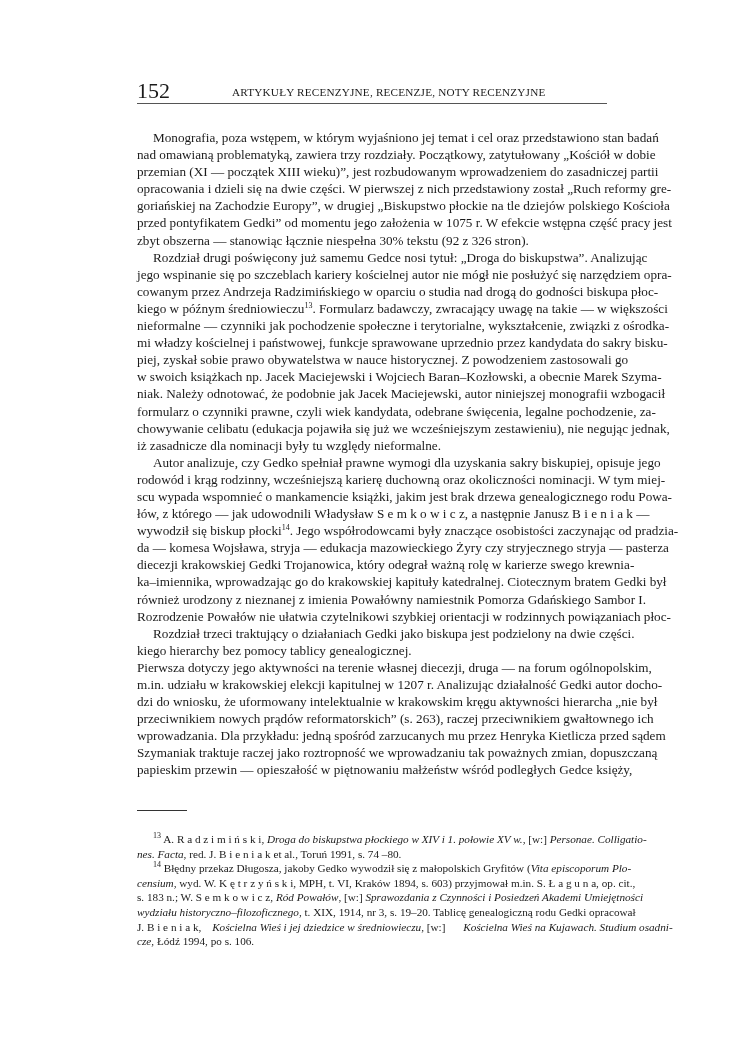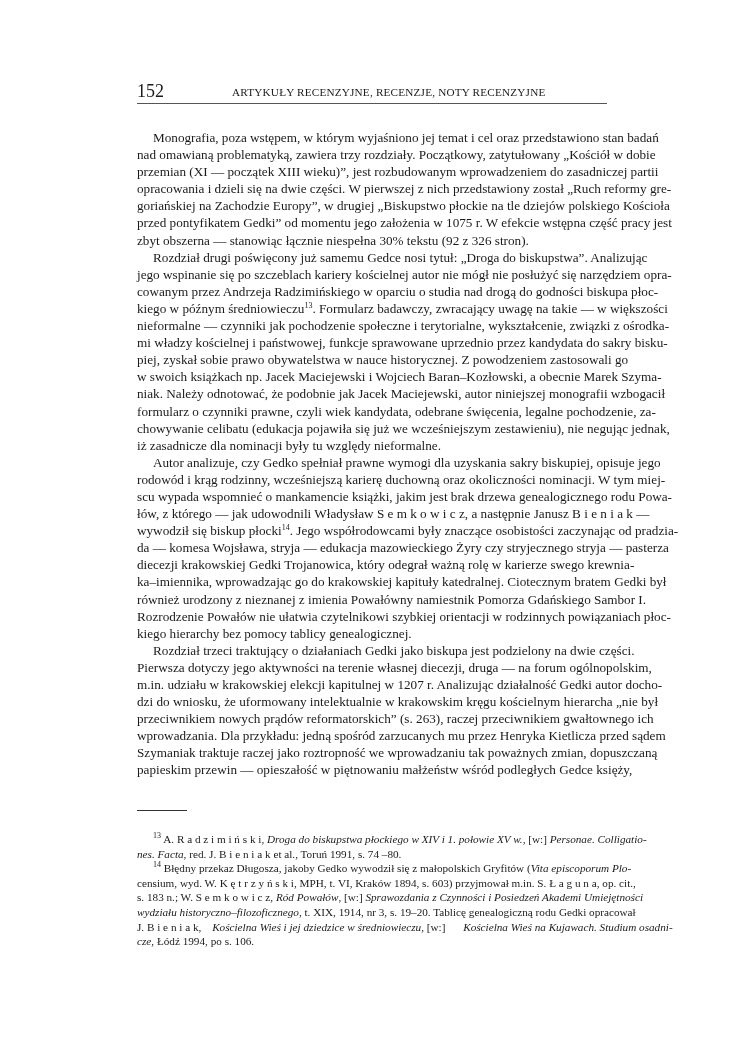--- a/index.html
+++ b/index.html
@@ -1,19 +1,19 @@
 <!DOCTYPE html>
 <html><head>
 <meta charset="utf-8">
 <style>
   html, body { margin: 0; padding: 0; background: #ffffff; }
   body { width: 748px; height: 1063px; position: relative; overflow: hidden;
          font-family: "Liberation Serif", "DejaVu Serif", serif; color: #1a1a1a; }
   .header { position: absolute; left: 137px; top: 81px; width: 470px; height: 22px; border-bottom: 1px solid #555; }
-  .page-num { position: absolute; left: 0; top: 0; font-size: 18px; line-height: 20px; }
+  .page-num { position: absolute; left: 0; top: 0; font-size: 22px; line-height: 20px; }
   .running-head { position: absolute; left: 95px; top: 4px; font-size: 11.2px; letter-spacing: 0.2px; line-height: 14px; }
   .body-text { position: absolute; left: 137px; top: 129px; width: 471px; }
   .line { font-size: 13.2px; line-height: 17.1px; height: 17.1px; white-space: nowrap; text-align: justify; text-align-last: justify; }
   .line.last { text-align-last: left; }
   .line.indent { padding-left: 16px; }
   .rule { position: absolute; left: 137px; top: 810px; width: 50px; border-top: 1px solid #333; }
   .footnotes { position: absolute; left: 137px; top: 832px; width: 471px; }
   .fline { font-size: 11.2px; line-height: 14.6px; height: 14.6px; white-space: nowrap; text-align: justify; text-align-last: justify; }
   .fline.last { text-align-last: left; }
   .fline.indent { padding-left: 16px; }
@@ -50,35 +50,35 @@
     <div class="line indent"><span>Autor analizuje, czy Gedko spełniał prawne wymogi dla uzyskania sakry biskupiej, opisuje jego</span></div>
     <div class="line"><span>rodowód i krąg rodzinny, wcześniejszą karierę duchowną oraz okoliczności nominacji. W tym miej-</span></div>
     <div class="line"><span>scu wypada wspomnieć o mankamencie książki, jakim jest brak drzewa genealogicznego rodu Powa-</span></div>
     <div class="line"><span>łów, z którego — jak udowodnili Władysław S e m k o w i c z, a następnie Janusz B i e n i a k —</span></div>
     <div class="line"><span>wywodził się biskup płocki</span><sup>14</sup><span>. Jego współrodowcami były znaczące osobistości zaczynając od pradzia-</span></div>
     <div class="line"><span>da — komesa Wojsława, stryja — edukacja mazowieckiego Żyry czy stryjecznego stryja — pasterza</span></div>
     <div class="line"><span>diecezji krakowskiej Gedki Trojanowica, który odegrał ważną rolę w karierze swego krewnia-</span></div>
     <div class="line"><span>ka–imiennika, wprowadzając go do krakowskiej kapituły katedralnej. Ciotecznym bratem Gedki był</span></div>
     <div class="line"><span>również urodzony z nieznanej z imienia Powałówny namiestnik Pomorza Gdańskiego Sambor I.</span></div>
     <div class="line"><span>Rozrodzenie Powałów nie ułatwia czytelnikowi szybkiej orientacji w rodzinnych powiązaniach płoc-</span></div>
+    <div class="line indent"><span>Rozdział trzeci traktujący o działaniach Gedki jako biskupa jest podzielony na dwie części.</span></div>
     <div class="line last"><span>kiego hierarchy bez pomocy tablicy genealogicznej.</span></div>
-    <div class="line indent"><span>Rozdział trzeci traktujący o działaniach Gedki jako biskupa jest podzielony na dwie części.</span></div>
     <div class="line"><span>Pierwsza dotyczy jego aktywności na terenie własnej diecezji, druga — na forum ogólnopolskim,</span></div>
     <div class="line"><span>m.in. udziału w krakowskiej elekcji kapitulnej w 1207 r. Analizując działalność Gedki autor docho-</span></div>
-    <div class="line"><span>dzi do wniosku, że uformowany intelektualnie w krakowskim kręgu kościelnym hierarcha „nie był</span></div>
+    <div class="line"><span>dzi do wniosku, że uformowany intelektualnie w krakowskim kręgu aktywności hierarcha „nie był</span></div>
     <div class="line"><span>przeciwnikiem nowych prądów reformatorskich” (s. 263), raczej przeciwnikiem gwałtownego ich</span></div>
     <div class="line"><span>wprowadzania. Dla przykładu: jedną spośród zarzucanych mu przez Henryka Kietlicza przed sądem</span></div>
     <div class="line"><span>Szymaniak traktuje raczej jako roztropność we wprowadzaniu tak poważnych zmian, dopuszczaną</span></div>
     <div class="line"><span>papieskim przewin — opieszałość w piętnowaniu małżeństw wśród podległych Gedce księży,</span></div>
   </div>
 
 <div class="rule"></div>
 
 <div class="footnotes" id="fn">
     <div class="fline indent"><sup>13</sup> <span>A. </span><span>R a d z i m i ń s k i</span><span>, </span><span style="font-style: italic;">Droga do biskupstwa płockiego w XIV i 1. połowie XV w.</span><span>, [w:] </span><span style="font-style: italic;">Personae. Colligatio-</span></div>
     <div class="fline last"><span style="font-style: italic;">nes. Facta</span><span>, red. J. </span><span>B i e n i a k</span><span> et al., Toruń 1991, s. 74 –80.</span></div>
     <div class="fline indent"><sup>14</sup> <span>Błędny przekaz Długosza, jakoby Gedko wywodził się z małopolskich Gryfitów (</span><span style="font-style: italic;">Vita episcoporum Plo-</span></div>
-    <div class="fline"><span style="">censium</span><span>, wyd. W. </span><span>K ę t r z y ń s k i</span><span>, MPH, t. VI, Kraków 1894, s. 603) przyjmował m.in. S. </span><span>Ł a g u n a</span><span>, op. cit.,</span></div>
+    <div class="fline"><span style="font-style: italic;">censium</span><span>, wyd. W. </span><span>K ę t r z y ń s k i</span><span>, MPH, t. VI, Kraków 1894, s. 603) przyjmował m.in. S. </span><span>Ł a g u n a</span><span>, op. cit.,</span></div>
     <div class="fline"><span>s. 183 n.; W. </span><span>S e m k o w i c z</span><span>, </span><span style="font-style: italic;">Ród Powałów</span><span>, [w:] </span><span style="font-style: italic;">Sprawozdania z Czynności i Posiedzeń Akademi Umiejętności</span></div>
     <div class="fline"><span style="font-style: italic;">wydziału historyczno–filozoficznego</span><span>, t. XIX, 1914, nr 3, s. 19–20. Tablicę genealogiczną rodu Gedki opracował</span></div>
     <div class="fline"><span>J. </span><span>B i e n i a k</span><span>, </span><span style="font-style: italic; margin-left: 8px;">Kościelna Wieś i jej dziedzice w średniowieczu</span><span>, [w:] </span><span style="font-style: italic; margin-left: 15px;">Kościelna Wieś na Kujawach. Studium osadni-</span></div>
     <div class="fline last"><span style="font-style: italic; margin-top: 8px;">cze</span><span>, Łódź 1994, po s. 106.</span></div>
   </div>
 
 </body></html>

